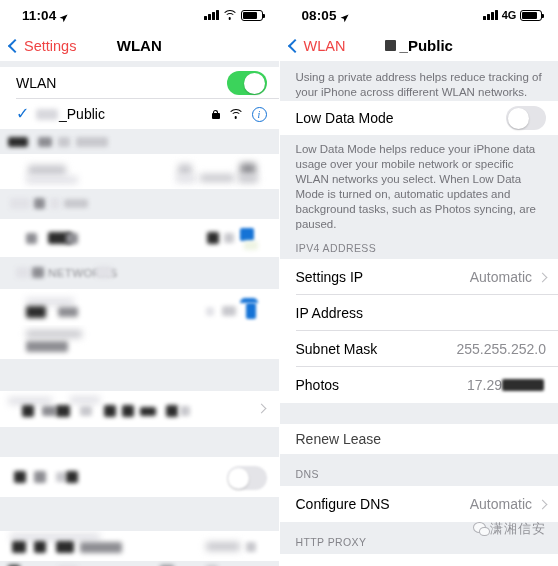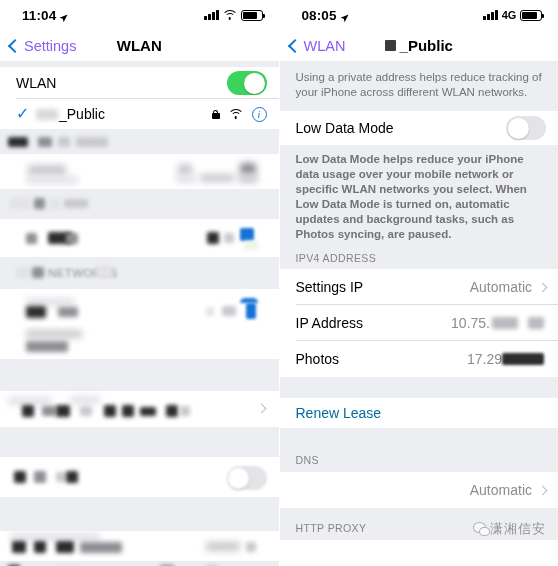--- a/index.html
+++ b/index.html
@@ -116,21 +116,21 @@
     background: #ffffff;
     display: flex;
     align-items: center;
     padding: 0 10px;
     box-sizing: border-box;
   }
   .nav-back {
     display: flex;
     align-items: center;
     gap: 3px;
-    color: #8b5cf6;
+    color: #ef4444;
     font-size: 14.5px;
     cursor: pointer;
   }
   .chev-left {
     display: inline-block;
     width: 8px;
     height: 8px;
     border-left: 2.1px solid #1573d6;
     border-bottom: 2.1px solid #1573d6;
     transform: rotate(45deg);
@@ -217,21 +217,21 @@
   }
   .footer-note {
     background: #eceef1;
     font-size: 11.5px;
     line-height: 15px;
     color: #737379;
     padding: 7px 16px 9px 16px;
   }
   .link-cell {
     font-size: 14px;
-    color: #0369a1;
+    color: #404040;
   }
 
   
   .switch {
     position: relative;
     width: 40px;
     height: 24px;
     border-radius: 12px;
     flex: 0 0 auto;
     margin-left: auto;
@@ -593,72 +593,70 @@
       <div class="nav-back">
         <span class="chev-left"></span>
         <span>WLAN</span>
       </div>
       <div class="nav-title-right">
         <span class="redact-sq"></span>
         <span>_Public</span>
       </div>
     </div>
 
-    <div class="footer-note" style="padding-top:9px;padding-bottom:11px;">Using a private address helps reduce tracking of your iPhone across different WLAN networks.</div>
+    <div class="footer-note" style="padding-top:9px;padding-bottom:1px;">Using a private address helps reduce tracking of your iPhone across different WLAN networks.</div>
 
     <div class="cell" style="height:34px">
       <span class="cell-label">Low Data Mode</span>
       <span class="switch off">
           <span class="knob"></span>
         </span>
     </div>
 
-    <div class="footer-note" style="padding-top:7px;padding-bottom:6px;font-weight:bold;">Low Data Mode helps reduce your iPhone data usage over your mobile network or specific WLAN networks you select. When Low Data Mode is turned on, automatic updates and background tasks, such as Photos syncing, are paused.</div>
+    <div class="footer-note" style="padding-top:7px;padding-bottom:6px;">Low Data Mode helps reduce your iPhone data usage over your mobile network or specific WLAN networks you select. When Low Data Mode is turned on, automatic updates and background tasks, such as Photos syncing, are paused.</div>
 
     <div class="section-header">IPV4 ADDRESS</div>
 
     <div class="cell cell-sep">
       <span class="cell-label">Settings IP</span>
       <span class="cell-value">
         <span>Automatic</span>
         <span class="chev-right"></span>
       </span>
     </div>
 
     <div class="cell cell-sep">
       <span class="cell-label">IP Address</span>
-      <span class="cell-value" style="gap:0">
-        <span>10.75.</span>
-        <span style="position:relative;display:inline-block;width:56px;height:12px;">
-          <span class="bb l" style="left:2px;top:0;width:26px;height:12px;filter:blur(2.2px);background:#b9b9bf;"></span>
-          <span class="bb l" style="left:38px;top:0;width:16px;height:12px;filter:blur(2.2px);background:#b9b9bf;"></span>
-        </span>
-      </span>
-    </div>
-
+    </div>
+
+    <div class="cell cell-sep">
+      <span class="cell-label">Subnet Mask</span>
+      <span class="cell-value">255.255.252.0</span>
+    </div>
 
     <div class="cell">
       <span class="cell-label">Photos</span>
       <span class="cell-value" style="gap:0">
         <span>17.29</span>
         <span style="position:relative;display:inline-block;width:44px;height:12px;">
           <span class="bb d" style="left:0;top:0;width:42px;height:12px;filter:blur(1.8px);background:#2d2d2d;"></span>
         </span>
       </span>
     </div>
 
     <div class="group-gap" style="height:21px"></div>
 
     <div class="cell" style="height:30px">
       <span class="link-cell">Renew Lease</span>
     </div>
 
-    <div class="section-header" style="padding-top:26px;padding-bottom:6px;">DNS</div>
+    <div class="section-header" style="padding-top:14px;padding-bottom:6px;">DNS</div>
 
     <div class="cell">
+      <span class="cell-label">Configure DNS</span>
       <span class="cell-value">
         <span>Automatic</span>
         <span class="chev-right"></span>
       </span>
     </div>
 
     <div class="section-header" style="padding-top:14px;padding-bottom:6px;">HTTP PROXY</div>
 
     <div class="cell">
       

